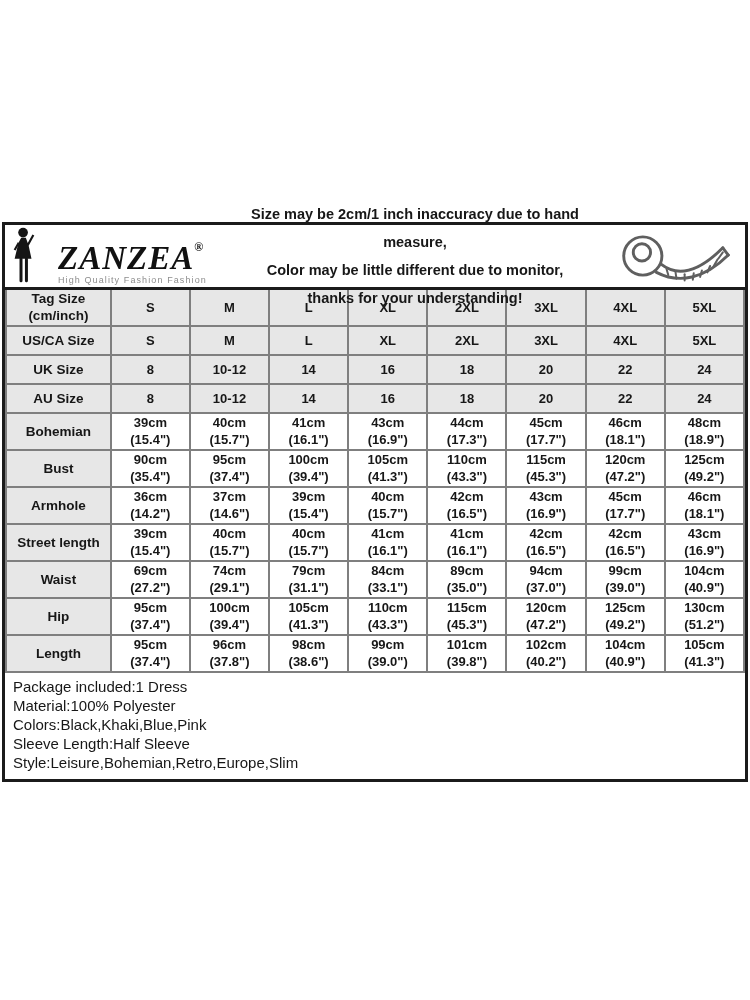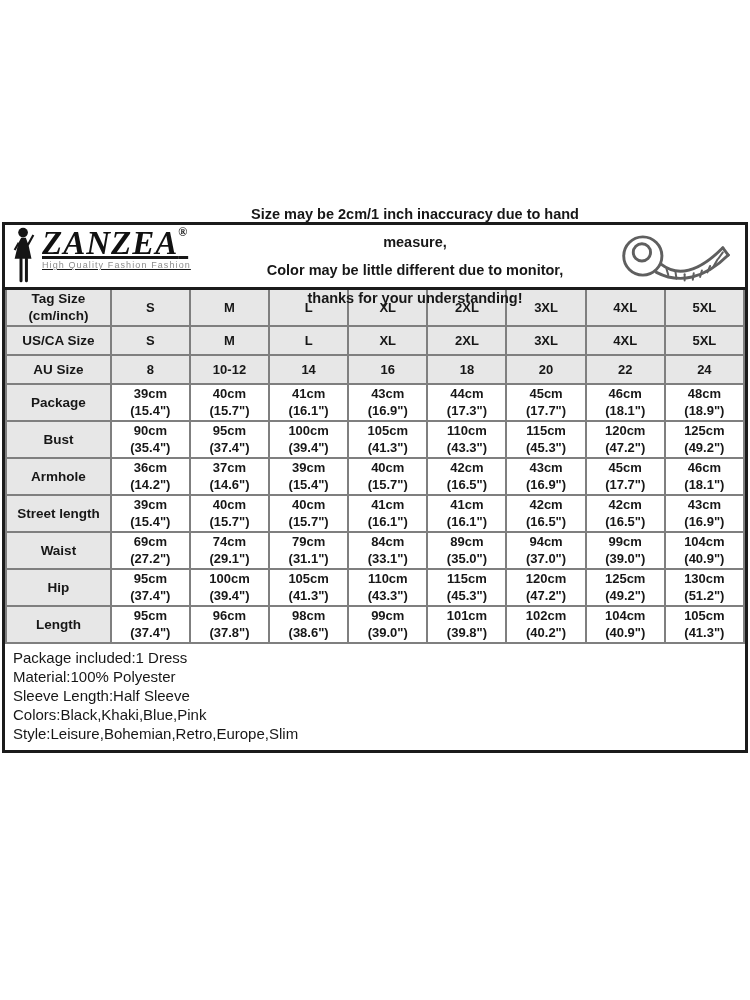--- a/index.html
+++ b/index.html
@@ -15,21 +15,21 @@
     left:2px; top:222px; width:746px;
     border:3px solid #1b1b1b;
     background:#ffffff;
   }
   
   .top-band {
     display:flex; align-items:center;
     height:62px;
     padding:2px 6px 2px 4px;
   }
-  .logo { width:218px; display:flex; align-items:flex-start; gap:3px; flex:none;text-decoration:underline; }
+  .logo { width:218px; display:flex; align-items:flex-end; gap:19px; flex:none; }
   .logo-figure { width:30px; height:58px; flex:none; }
   .logo-text { display:flex; flex-direction:column; }
   .brand-row {
     font-family:"Liberation Serif", serif;
     font-weight:bold; font-style:italic;
     font-size:33px; line-height:32px; letter-spacing:1px;
     color:#111;
     white-space:nowrap;
   }
   .brand-row sup { font-size:12px; font-style:normal; vertical-align:top; line-height:10px; }
@@ -173,20 +173,49 @@
           </td>
           <td>
             <div>4XL</div>
           </td>
           <td>
             <div>5XL</div>
           </td>
         </tr>
         <tr class="size-row">
           <th class="label-cell">
+            <div>UK Size</div>
+          </th>
+          <td>
+            <div>8</div>
+          </td>
+          <td>
+            <div>10-12</div>
+          </td>
+          <td>
+            <div>14</div>
+          </td>
+          <td>
+            <div>16</div>
+          </td>
+          <td>
+            <div>18</div>
+          </td>
+          <td>
+            <div>20</div>
+          </td>
+          <td>
+            <div>22</div>
+          </td>
+          <td>
+            <div>24</div>
+          </td>
+        </tr>
+        <tr class="size-row">
+          <th class="label-cell">
             <div>AU Size</div>
           </th>
           <td>
             <div>8</div>
           </td>
           <td>
             <div>10-12</div>
           </td>
           <td>
             <div>14</div>
@@ -202,21 +231,21 @@
           </td>
           <td>
             <div>22</div>
           </td>
           <td>
             <div>24</div>
           </td>
         </tr>
         <tr class="measure-row">
           <th class="label-cell">
-            <div>Package</div>
+            <div>Bohemian</div>
           </th>
           <td>
             <div>39cm</div>
             <div>(15.4")</div>
           </td>
           <td>
             <div>40cm</div>
             <div>(15.7")</div>
           </td>
           <td>
@@ -465,18 +494,18 @@
             <div>105cm</div>
             <div>(41.3")</div>
           </td>
         </tr>
       </tbody>
   </table>
 
   <div class="details" id="details">
       <div>Package included:1 Dress</div>
       <div>Material:100% Polyester</div>
+      <div>Colors:Black,Khaki,Blue,Pink</div>
       <div>Sleeve Length:Half Sleeve</div>
-      <div>Colors:Black,Khaki,Blue,Pink</div>
       <div>Style:Leisure,Bohemian,Retro,Europe,Slim</div>
     </div>
 
 </div>
 
 </body></html>

